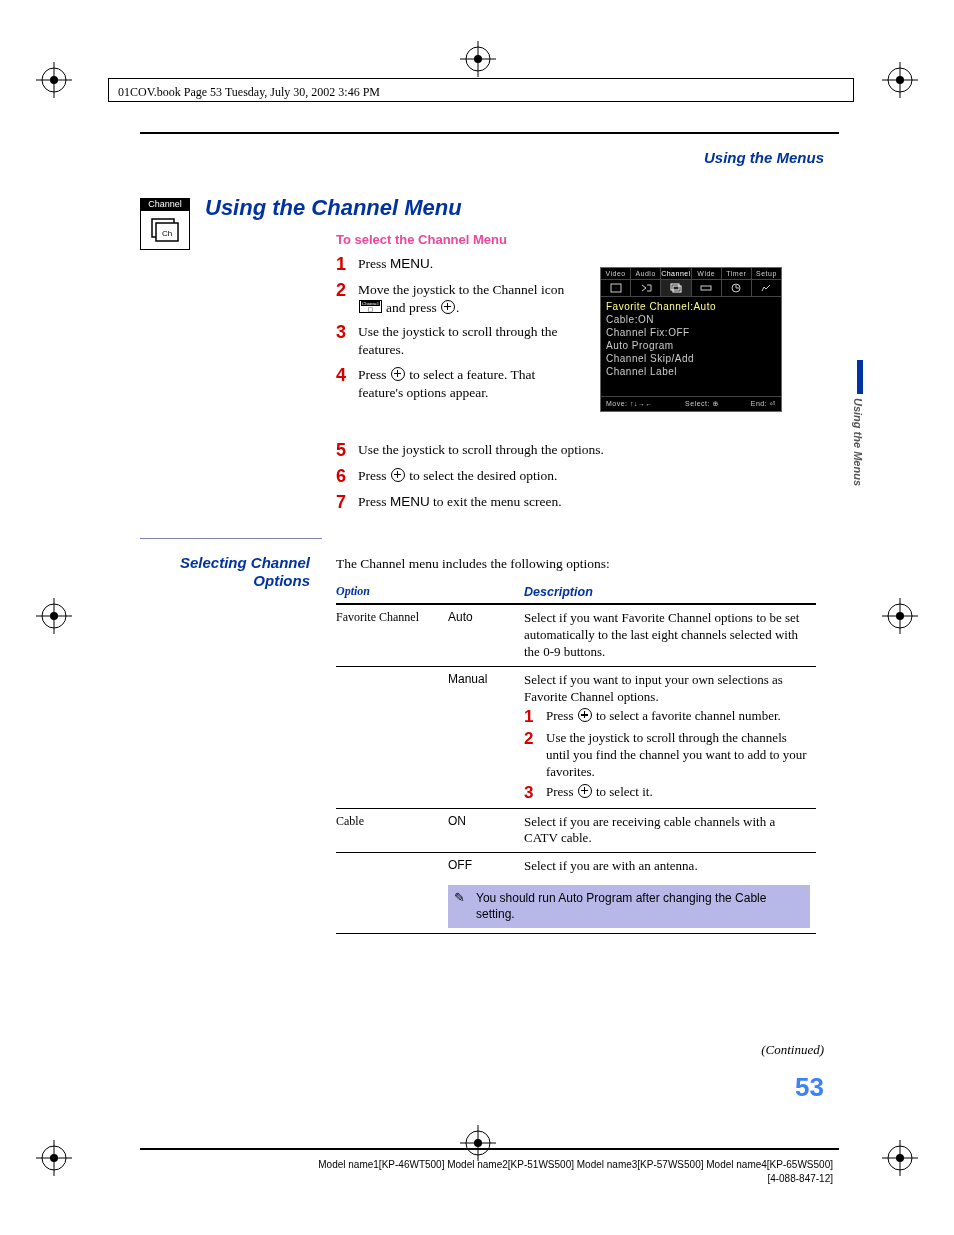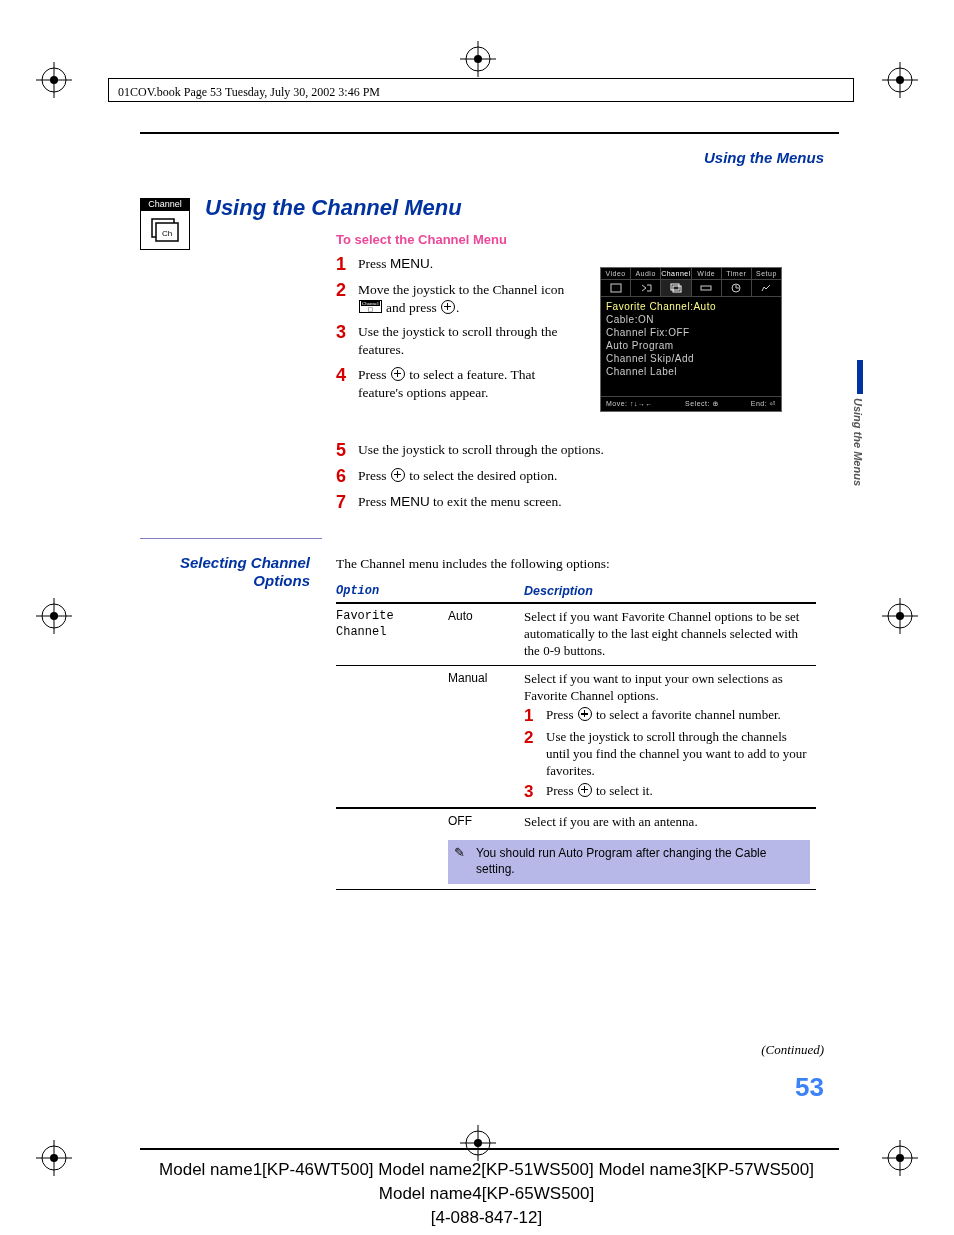--- a/index.html
+++ b/index.html
@@ -190,21 +190,21 @@
     font-family: Arial, sans-serif;
     font-size:12.5px;
     border-bottom:2px solid #000;
     padding:4px 6px 4px 0;
   }
   .options-table td {
     vertical-align:top;
     padding:5px 6px 5px 0;
     line-height:1.3;
   }
-  .options-table .col1 { width:106px; font-family: Liberation Mono, monospace; font-size:12px;}
+  .options-table .col1 { width:106px; font-family: Liberation Serif, serif; font-size:12px;}
   .options-table .col2 { width:70px; font-family: Arial, sans-serif; font-size:12px;}
   .options-table .rule td { border-bottom:1px solid #000; padding:0; height:0; }
   .mini-step { display:flex; align-items:flex-start; margin-top:3px; }
   .mini-step .step-num { font-size:17px; width:22px; }
   .note-box {
     background:#b8b8e8;
     padding:6px 10px 6px 28px;
     font-family: Arial, sans-serif;
     font-size:12px;
     position:relative;
@@ -230,23 +230,23 @@
     color:#3b82f6;
     font-family: Arial, sans-serif;
     font-weight:bold;
     font-size:26px;
   }
   .footer {
     position:absolute;
     left:140px;
     right:121px;
     top:1158px;
-    font-size:17px;
-    font-family: Arial, sans-serif;
-    text-align:center;
+    font-size:10px;
+    font-family: Arial, sans-serif;
+    text-align:right;
     line-height:1.4;
   }
   .circ-plus {
     display:inline-block;
     width:12px;height:12px;
     border:1.3px solid #000;
     border-radius:50%;
     position:relative;
     vertical-align:-2px;
     margin:0 1px;
@@ -499,20 +499,25 @@
       </div>
       <div class="mini-step">
         <div class="step-num">3</div>
         <div><span>Press </span><span class="circ-plus"></span><span> to select it.</span></div>
       </div>
     </td>
   </tr>
   <tr class="rule">
         <td colspan="3" style="border-bottom:1px solid #000"></td>
       </tr>
+  <tr>
+    <td class="col1">Cable</td>
+    <td class="col2">ON</td>
+    <td>Select if you are receiving cable channels with a CATV cable.</td>
+  </tr>
   <tr class="rule">
         <td colspan="1"></td>
         <td colspan="2" style="border-bottom:1px solid #000"></td>
       </tr>
   <tr>
     <td class="col1"></td>
     <td class="col2">OFF</td>
     <td>Select if you are with an antenna.</td>
   </tr>
   <tr>

